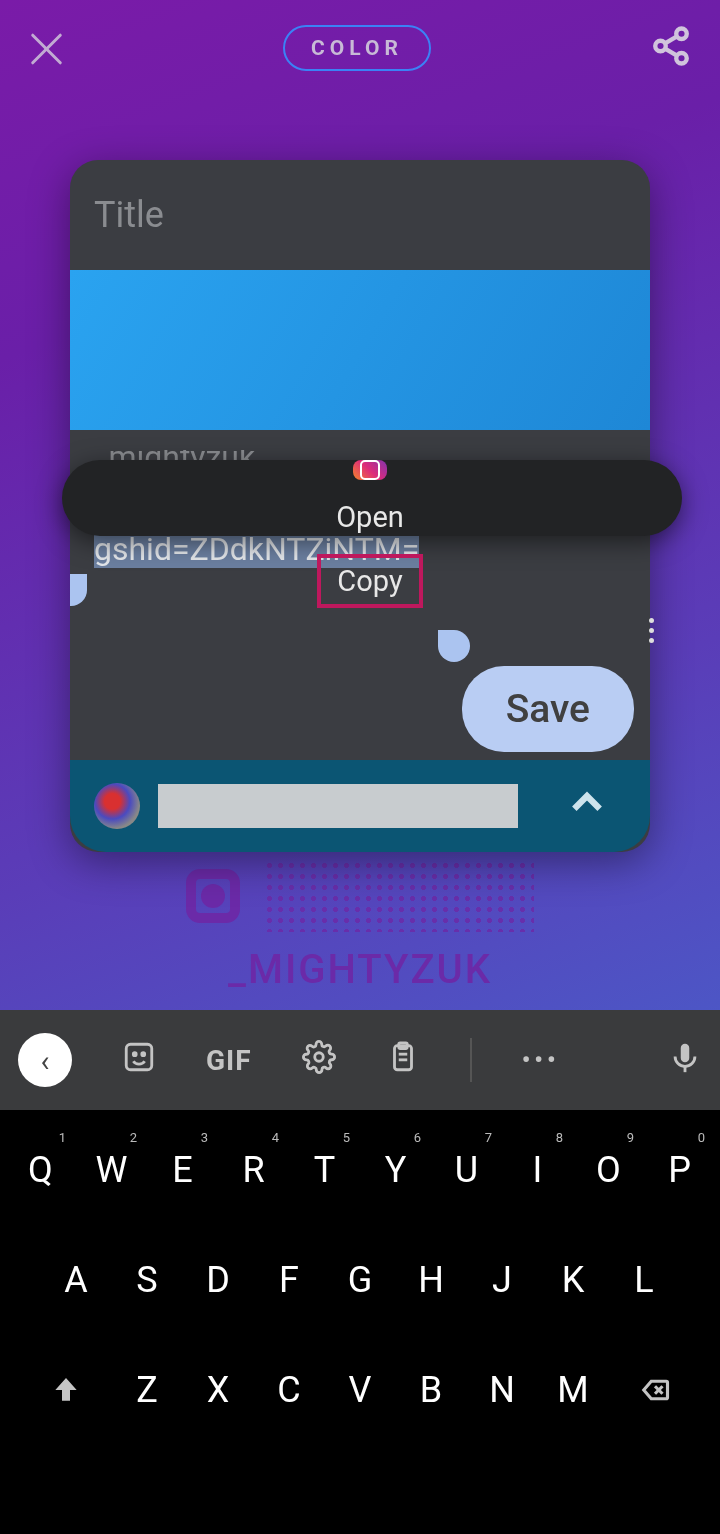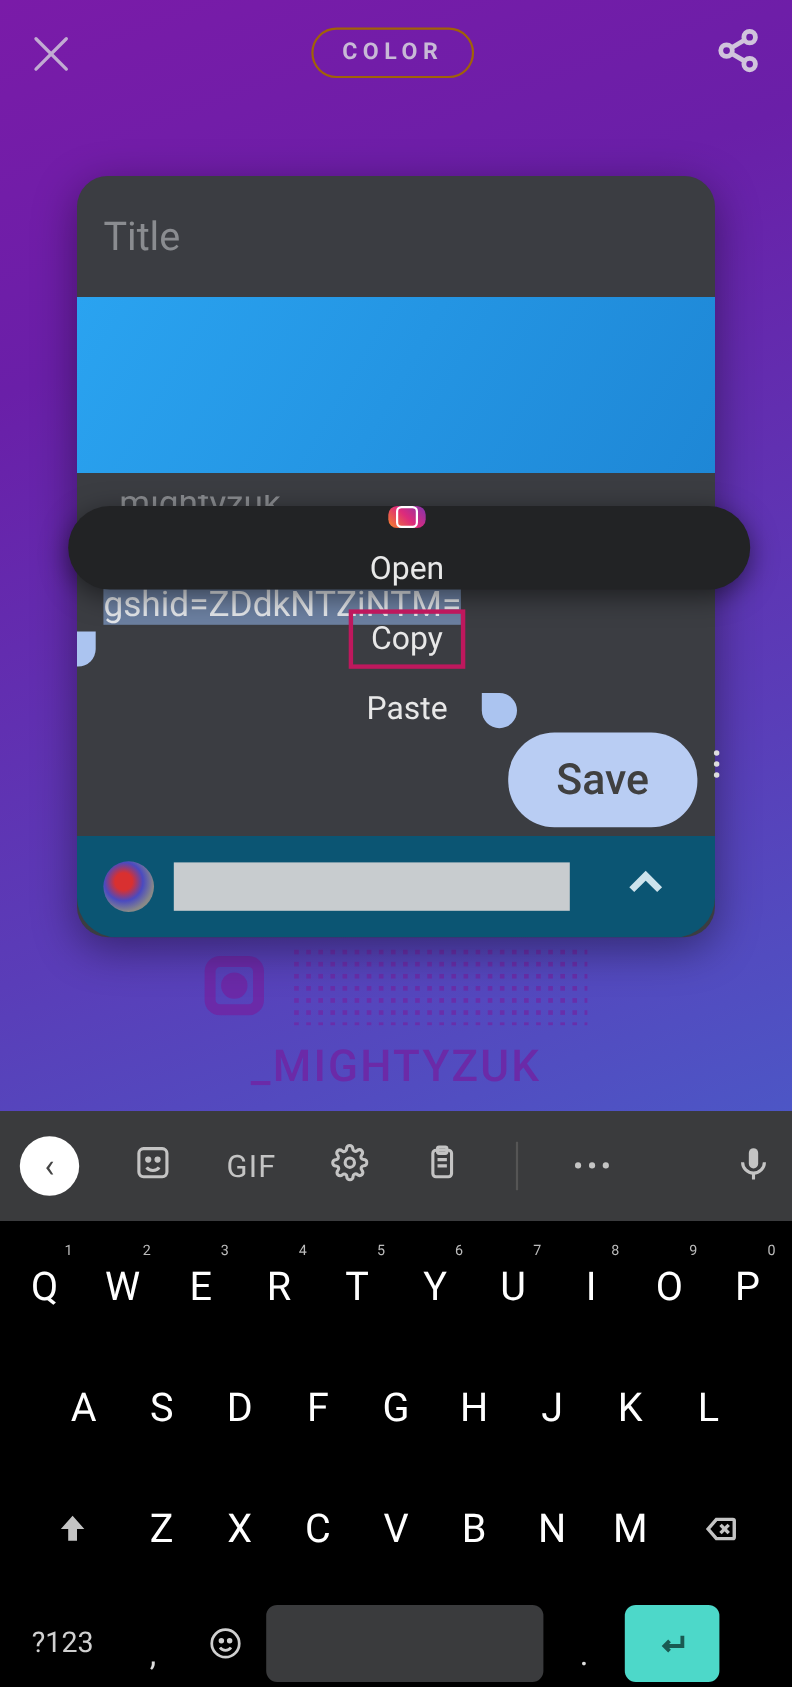--- a/index.html
+++ b/index.html
@@ -26,21 +26,21 @@
     content: '';
     position: absolute;
     left: 17px; top: -2px;
     width: 3px; height: 42px;
     background: #cfc4da;
     border-radius: 2px;
   }
   .close-x::before { transform: rotate(45deg); }
   .close-x::after { transform: rotate(-45deg); }
   .color-btn {
-    border: 2px solid #a16207;
+    border: 2px solid #3b82f6;
     border-radius: 30px;
     padding: 9px 26px;
     color: #c8bad6;
     font-weight: 700;
     letter-spacing: 5px;
     font-size: 21px;
   }
   .share-icon svg { width: 42px; height: 42px; stroke: #d0c4dc; fill: none; stroke-width: 2.5; }
   .card {
     position: absolute;
@@ -237,21 +237,21 @@
     background: #fff;
     border-radius: 50%;
     display: flex;
     align-items: center;
     justify-content: center;
     font-size: 30px;
     color: #444;
   }
   .kbd-tool { color: #c4c4c4; font-size: 28px; }
   .kbd-tool svg { width: 34px; height: 34px; stroke: #c4c4c4; fill: none; stroke-width: 2; }
-  .kbd-gif { color: #c4c4c4; font-weight: 400; letter-spacing: 1px; }
+  .kbd-gif { color: #c4c4c4; font-weight: 700; letter-spacing: 1px; }
   .kbd-sep { width: 2px; height: 44px; background: #555; }
   .kbd-dots3 { color: #c4c4c4; font-size: 24px; letter-spacing: 4px; font-weight: 700; }
   .kbd-mic svg { width: 34px; height: 40px; fill: #c4c4c4; }
   .keyboard {
     position: absolute;
     left: 0; top: 1110px;
     width: 720px; height: 424px;
     background: #000;
     padding: 14px 4px 10px 4px;
   }
@@ -365,21 +365,20 @@
           <polyline points="4 15 12 7 20 15"></polyline>
         </svg>
     </div>
   </div>
 </div>
 
 <div class="context-menu">
   <div class="ig-badge"></div>
   <div class="ctx-item">Open</div>
   <div class="ctx-item ctx-copy">Copy</div>
-  <div class="ctx-item">Paste</div>
   <div class="ctx-dots">
       <span></span>
       <span></span>
       <span></span>
     </div>
 </div>
 
 <div class="kbd-bar">
   <div class="kbd-back">‹</div>
   <div class="kbd-tool">
@@ -456,33 +455,13 @@
         <div class="key">M</div>
       </div>
     <div class="bksp-key">
       <svg viewBox="0 0 24 24">
           <path d="M21 5H9l-6 7 6 7h12a1 1 0 0 0 1-1V6a1 1 0 0 0-1-1z"></path>
           <line x1="12" y1="9" x2="18" y2="15"></line>
           <line x1="18" y1="9" x2="12" y2="15"></line>
         </svg>
     </div>
   </div>
-  <div class="krow4">
-    <div class="fn-key">?123</div>
-    <div class="comma-key">,</div>
-    <div class="emoji-key">
-      <svg viewBox="0 0 24 24">
-          <circle cx="12" cy="12" r="10"></circle>
-          <circle cx="9" cy="10" r="1" fill="#d0d0d0"></circle>
-          <circle cx="15" cy="10" r="1" fill="#d0d0d0"></circle>
-          <path d="M8 15c1 1.5 3 2 4 2s3-.5 4-2"></path>
-        </svg>
-    </div>
-    <div class="space-key"></div>
-    <div class="dot-key">.</div>
-    <div class="enter-key">
-      <svg viewBox="0 0 24 24">
-          <polyline points="20 6 20 14 6 14"></polyline>
-          <polyline points="10 10 6 14 10 18"></polyline>
-        </svg>
-    </div>
-  </div>
 </div>
 
 </body></html>

